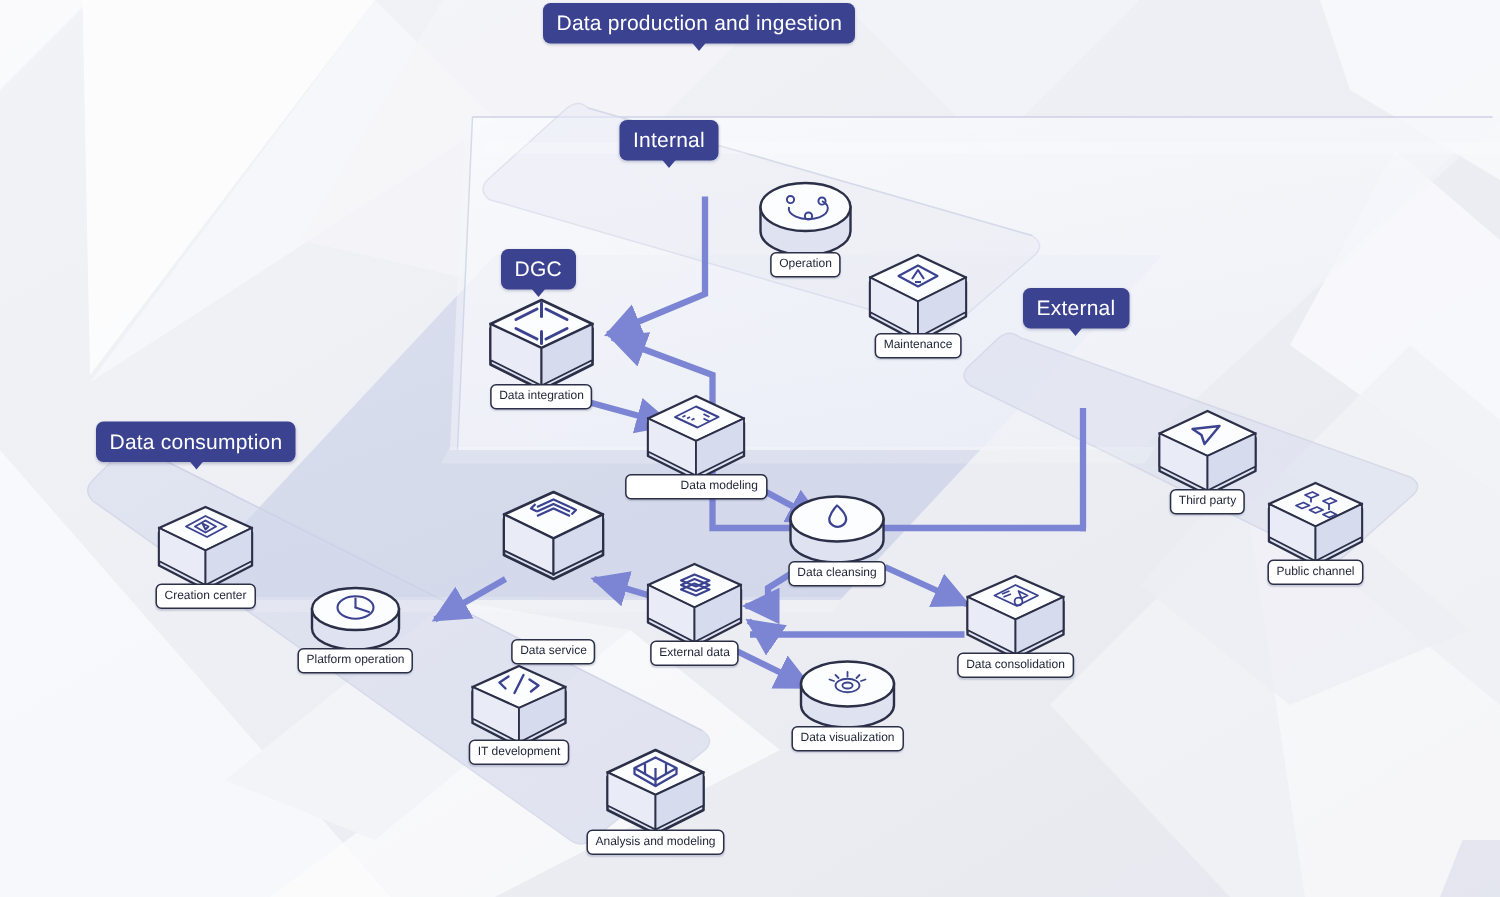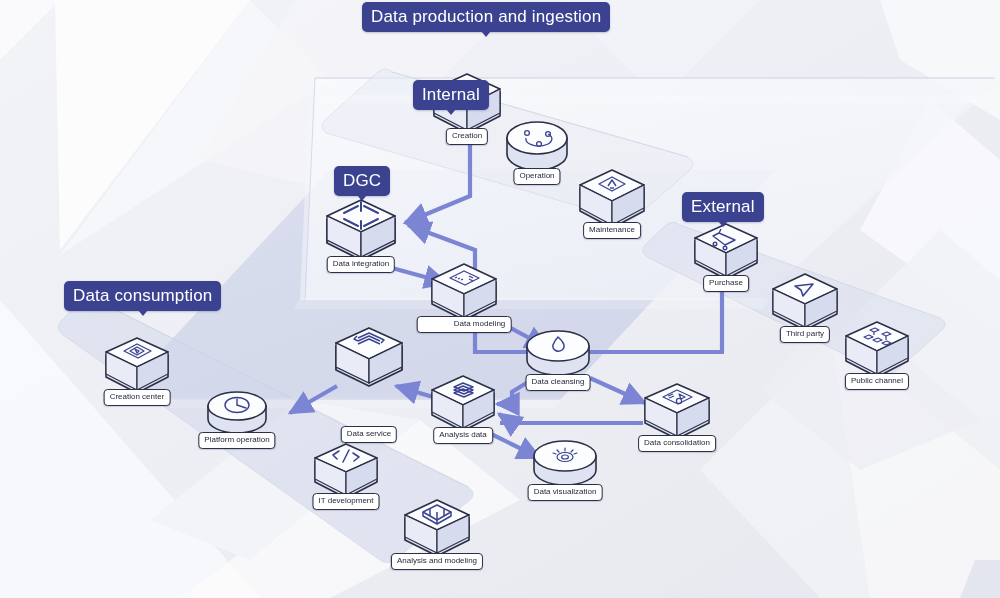--- a/index.html
+++ b/index.html
@@ -9,21 +9,21 @@
     background:#eef0f4;
     position:relative;
   }
   #stage{position:absolute;inset:0;width:1000px;height:598px;}
   svg.layer{position:absolute;left:0;top:0;width:1000px;height:598px;}
   .badge{
     position:absolute;
     background:#3b4391;
     color:#ffffff;
     border-radius:5px;
-    font-size:17px;
+    font-size:14px;
     line-height:1;
     padding:6px 9px 7px 9px;
     white-space:nowrap;
     letter-spacing:.15px;
     box-shadow:0 1px 2px rgba(40,45,90,.25);
     z-index:40;
   }
   .badge::after{
     content:"";
     position:absolute;
@@ -165,36 +165,20 @@
       <path d="M350,358 L300,412" marker-end="none" stroke-width="0"></path>
     </g>
   </svg>
 
   <div class="badge" style="left:362px;top:2px;">Data production and ingestion</div>
   <div class="badge" style="left:413px;top:36px;margin-top:44px;">Internal</div>
   <div class="badge" style="left:682px;top:192px;">External</div>
   <div class="badge" style="left:334px;top:166px;">DGC</div>
   <div class="badge" style="left:64px;top:281px;">Data consumption</div>
 
-  <div class="node" style="left:424px;top:72px;width:86px;height:74px;">
-    <svg viewBox="0 0 86 74" width="86" height="74">
-      <g>
-        <path d="M43,5 L76,20 L76,44 L43,61 L10,44 L10,20 Z" fill="#dfe3f1" stroke="#2b2f47" stroke-width="1.6" stroke-linejoin="round"></path>
-        <path d="M43,2 L76,17 L43,34 L10,17 Z" fill="#fcfdff" stroke="#2b2f47" stroke-width="1.6" stroke-linejoin="round"></path>
-        <path d="M10,17 L10,41 L43,58 L43,34 Z" fill="#e9ecf7" stroke="#2b2f47" stroke-width="1.2" stroke-linejoin="round"></path>
-        <path d="M76,17 L76,41 L43,58 L43,34 Z" fill="#d6dbee" stroke="#2b2f47" stroke-width="1.2" stroke-linejoin="round"></path>
-      </g>
-      <g stroke="#3b4391" stroke-width="1.5" fill="none" stroke-linejoin="round">
-        <path d="M30,16 L44,9 L58,16 L44,23 Z"></path>
-        <path d="M34,18 L44,13 L54,18"></path>
-        <path d="M38,20 L44,17 L50,20"></path>
-      </g>
-    </svg>
-    <div class="nlabel" style="top:56px;">Creation</div>
-  </div>
 
   <div class="node" style="left:504px;top:122px;width:66px;height:64px;">
     <svg viewBox="0 0 66 64" width="66" height="64">
       <g>
         <path d="M3,16 L3,32 A30,16 0 0 0 63,32 L63,16 Z" fill="#dfe3f1" stroke="#2b2f47" stroke-width="1.6"></path>
         <ellipse cx="33" cy="16" rx="30" ry="16" fill="#fcfdff" stroke="#2b2f47" stroke-width="1.6"></ellipse>
       </g>
       <g stroke="#3b4391" stroke-width="1.3" fill="none">
         <path d="M22,16 A13,7 0 1 0 44,12"></path>
         <circle cx="23" cy="11" r="2.4"></circle>
@@ -215,37 +199,20 @@
       </g>
       <g stroke="#3b4391" stroke-width="1.4" fill="none" stroke-linejoin="round">
         <path d="M29,16 L42,9 L55,16 L42,23 Z"></path>
         <path d="M38,18 L42,12 L46,18"></path>
         <path d="M40,20 L44,20"></path>
       </g>
     </svg>
     <div class="nlabel" style="top:54px;">Maintenance</div>
   </div>
 
-  <div class="node" style="left:687px;top:222px;width:78px;height:70px;">
-    <svg viewBox="0 0 78 70" width="78" height="70">
-      <g>
-        <path d="M39,5 L70,19 L70,41 L39,57 L8,41 L8,19 Z" fill="#dfe3f1" stroke="#2b2f47" stroke-width="1.6" stroke-linejoin="round"></path>
-        <path d="M39,2 L70,16 L39,31 L8,16 Z" fill="#fcfdff" stroke="#2b2f47" stroke-width="1.6" stroke-linejoin="round"></path>
-        <path d="M8,16 L8,38 L39,54 L39,31 Z" fill="#e9ecf7" stroke="#2b2f47" stroke-width="1.2"></path>
-        <path d="M70,16 L70,38 L39,54 L39,31 Z" fill="#d6dbee" stroke="#2b2f47" stroke-width="1.2"></path>
-      </g>
-      <g stroke="#3b4391" stroke-width="1.4" fill="none" stroke-linejoin="round">
-        <path d="M26,14 L32,11 L48,18 L38,23 Z"></path>
-        <path d="M32,11 L34,7"></path>
-        <circle cx="28" cy="22" r="1.8"></circle>
-        <circle cx="38" cy="26" r="1.8"></circle>
-      </g>
-    </svg>
-    <div class="nlabel" style="top:53px;">Purchase</div>
-  </div>
 
   <div class="node" style="left:765px;top:272px;width:80px;height:72px;">
     <svg viewBox="0 0 80 72" width="80" height="72">
       <g>
         <path d="M40,5 L72,20 L72,42 L40,58 L8,42 L8,20 Z" fill="#dfe3f1" stroke="#2b2f47" stroke-width="1.6" stroke-linejoin="round"></path>
         <path d="M40,2 L72,17 L40,32 L8,17 Z" fill="#fcfdff" stroke="#2b2f47" stroke-width="1.6" stroke-linejoin="round"></path>
         <path d="M8,17 L8,39 L40,55 L40,32 Z" fill="#e9ecf7" stroke="#2b2f47" stroke-width="1.2"></path>
         <path d="M72,17 L72,39 L40,55 L40,32 Z" fill="#d6dbee" stroke="#2b2f47" stroke-width="1.2"></path>
       </g>
       <g stroke="#3b4391" stroke-width="1.6" fill="none" stroke-linejoin="round">
@@ -350,21 +317,21 @@
         <path d="M39,2 L70,16 L39,31 L8,16 Z" fill="#fcfdff" stroke="#2b2f47" stroke-width="1.6" stroke-linejoin="round"></path>
         <path d="M8,16 L8,38 L39,54 L39,31 Z" fill="#e9ecf7" stroke="#2b2f47" stroke-width="1.2"></path>
         <path d="M70,16 L70,38 L39,54 L39,31 Z" fill="#d6dbee" stroke="#2b2f47" stroke-width="1.2"></path>
       </g>
       <g stroke="#3b4391" stroke-width="1.4" fill="none" stroke-linejoin="round">
         <path d="M30,13 L39,9 L49,13 L40,17 Z"></path>
         <path d="M30,16 L39,12 L49,16 L40,20 Z"></path>
         <path d="M30,19 L39,15 L49,19 L40,23 Z"></path>
       </g>
     </svg>
-    <div class="nlabel" style="top:53px;">Analysis data</div>
+    <div class="nlabel" style="top:53px;">External data</div>
   </div>
 
   <div class="node" style="left:327px;top:326px;width:84px;height:74px;">
     <svg viewBox="0 0 84 74" width="84" height="74">
       <g>
         <path d="M42,5 L75,20 L75,44 L42,60 L9,44 L9,20 Z" fill="#dfe3f1" stroke="#2b2f47" stroke-width="1.8" stroke-linejoin="round"></path>
         <path d="M42,2 L75,17 L42,33 L9,17 Z" fill="#fcfdff" stroke="#2b2f47" stroke-width="1.8" stroke-linejoin="round"></path>
         <path d="M9,17 L9,41 L42,57 L42,33 Z" fill="#e9ecf7" stroke="#2b2f47" stroke-width="1.3"></path>
         <path d="M75,17 L75,41 L42,57 L42,33 Z" fill="#d6dbee" stroke="#2b2f47" stroke-width="1.3"></path>
       </g>

